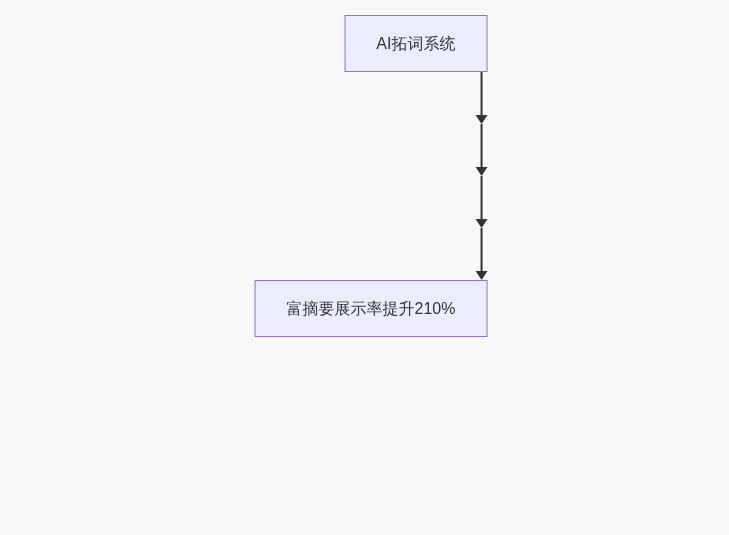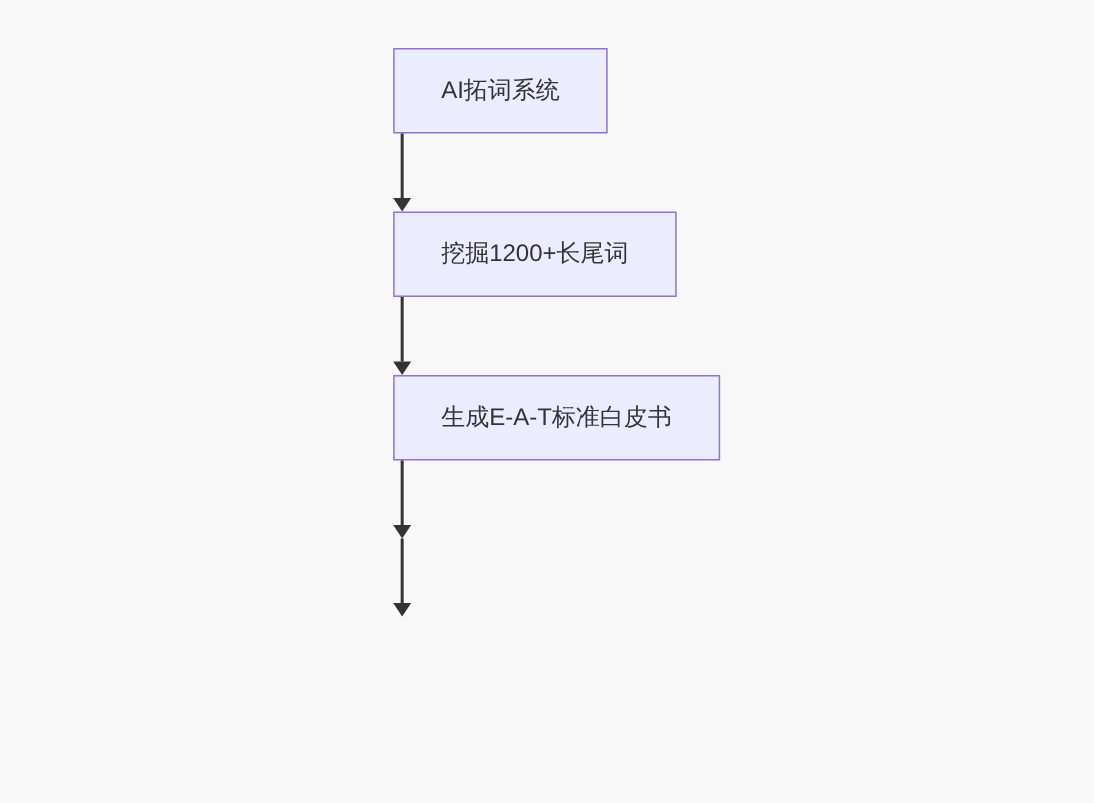--- a/index.html
+++ b/index.html
@@ -9,26 +9,26 @@
   body {
     width: 729px;
     height: 535px;
     background: #f8f8f8;
     overflow: hidden;
     font-family: "Liberation Sans", "DejaVu Sans", sans-serif;
     position: relative;
   }
   .flowchart {
     position: absolute;
-    top: 32px;
+    top: 15px;
     left: 371px;
     transform: translateX(-50%);
     display: flex;
     flex-direction: column;
-    align-items: flex-start;
+    align-items: flex-end;
   }
   .flow-node {
     background: #ECECFF;
     border: 1px solid #9370DB;
     color: #333333;
     font-size: 16px;
     line-height: 19px;
     padding: 18px 31px;
     text-align: center;
     white-space: nowrap;
@@ -58,34 +58,33 @@
 
 <div class="flowchart">
 
   <div class="flow-node">AI拓词系统</div>
 
   <div class="flow-arrow">
     <div class="arrow-line"></div>
     <div class="arrow-head"></div>
   </div>
 
-  <div class="flow-node">挖掘1200+长尾词</div>
-
-  <div class="flow-arrow">
-    <div class="arrow-line"></div>
-    <div class="arrow-head"></div>
-  </div>
-
-  <div class="flow-node">生成E-A-T标准白皮书</div>
 
   <div class="flow-arrow">
     <div class="arrow-line"></div>
     <div class="arrow-head"></div>
   </div>
 
 
   <div class="flow-arrow">
     <div class="arrow-line"></div>
     <div class="arrow-head"></div>
   </div>
 
 
+  <div class="flow-arrow">
+    <div class="arrow-line"></div>
+    <div class="arrow-head"></div>
+  </div>
+
+  <div class="flow-node">富摘要展示率提升210%</div>
+
 </div>
 
 </body></html>

